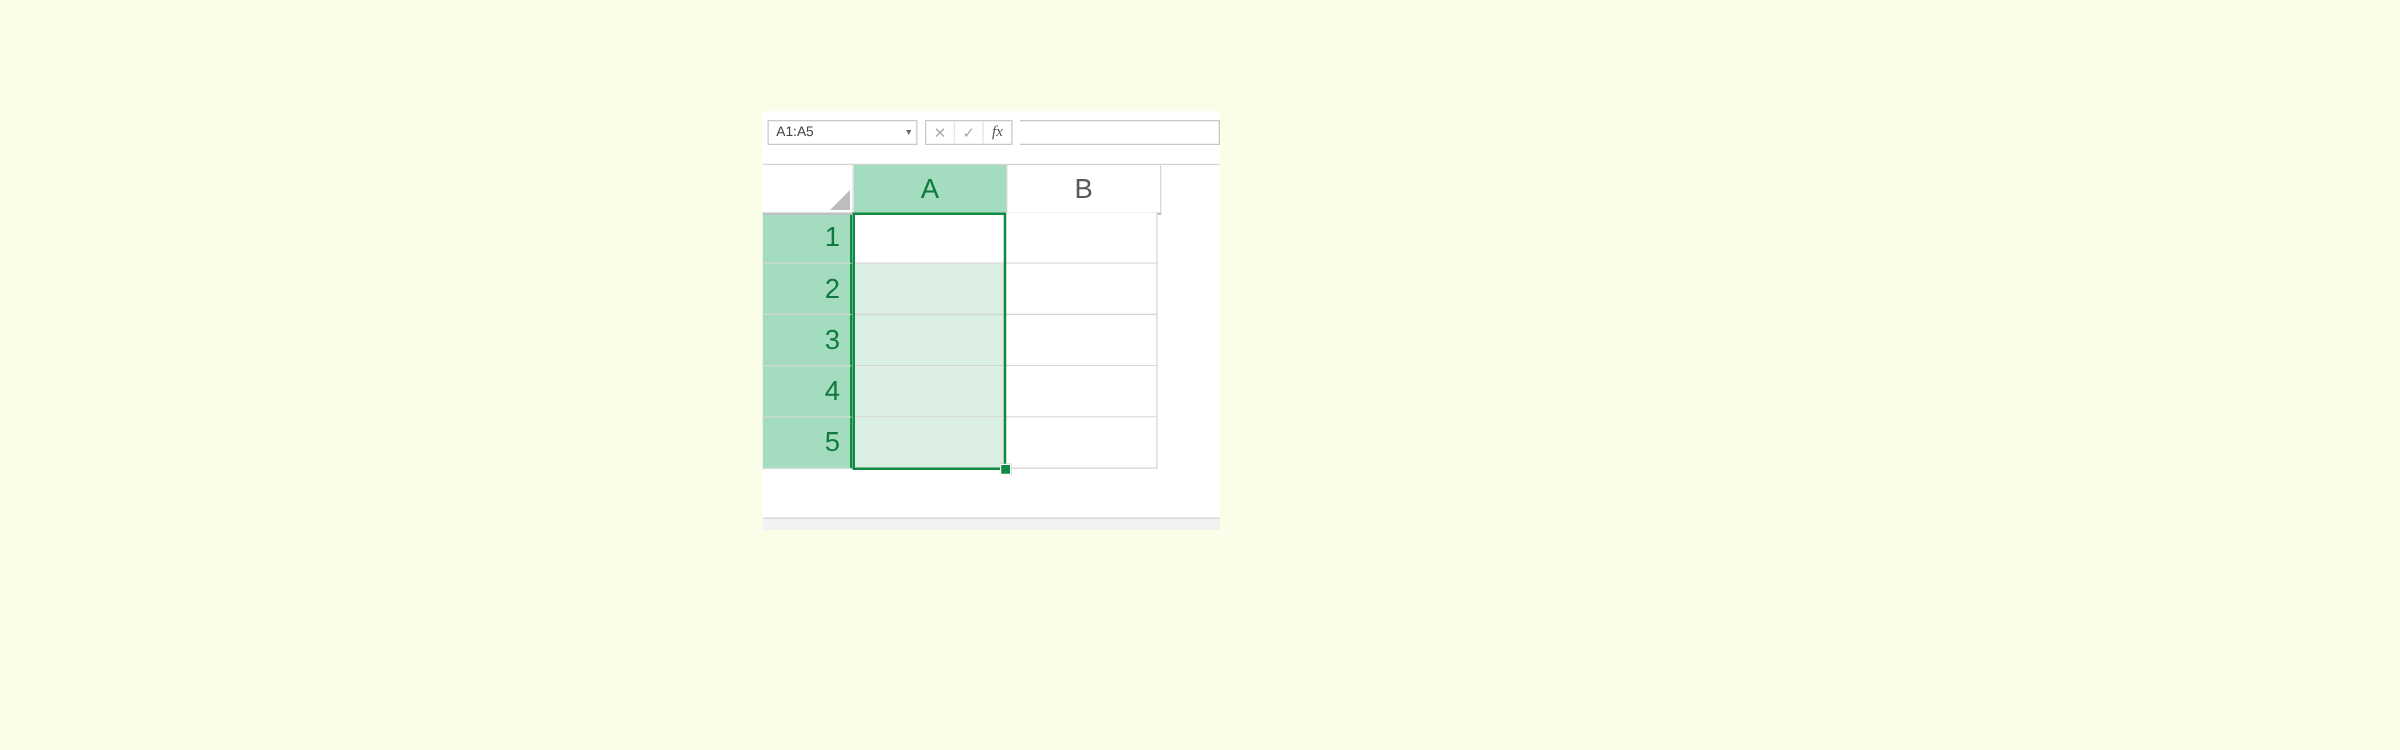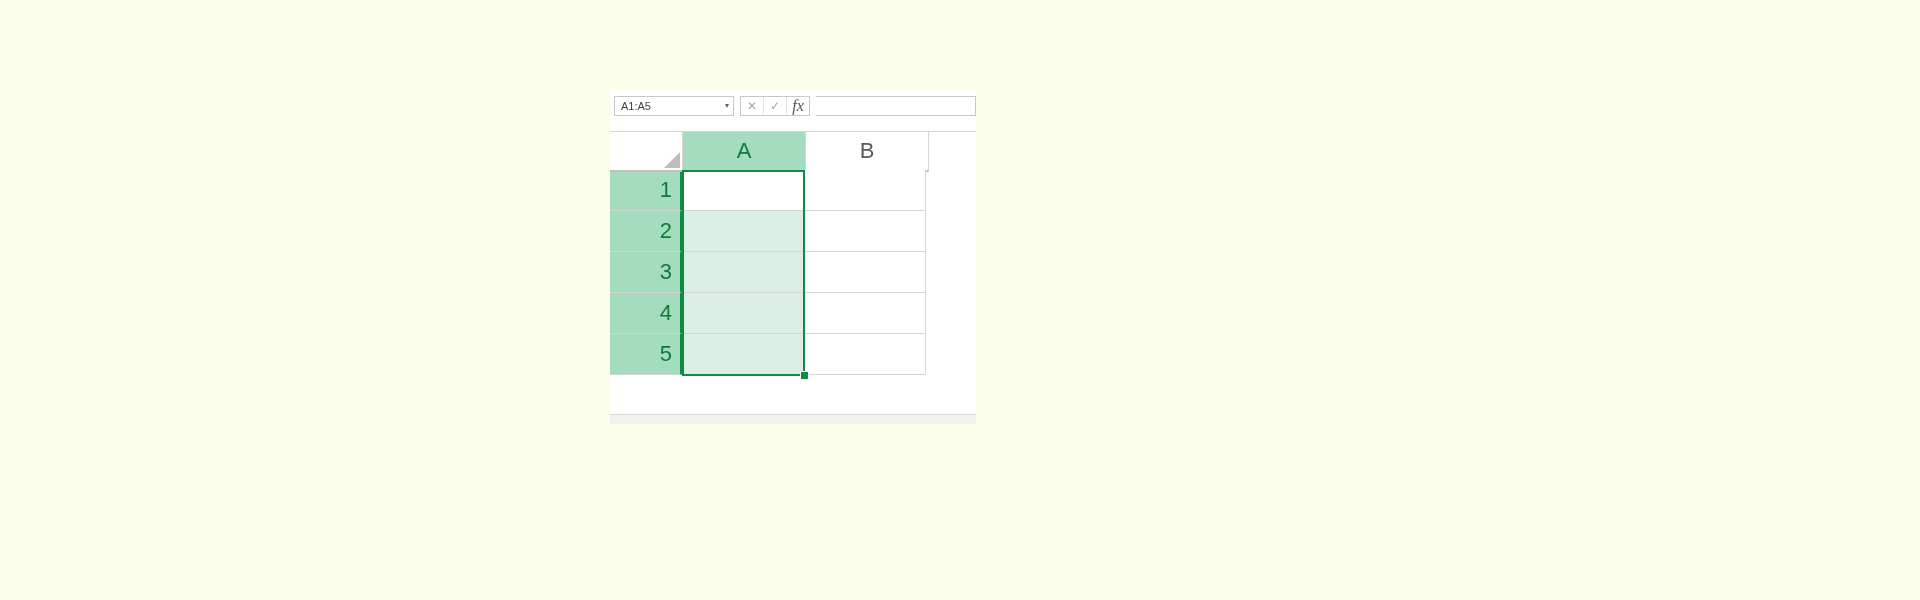--- a/index.html
+++ b/index.html
@@ -61,21 +61,21 @@
     align-items: center;
     justify-content: center;
     font-size: 12px;
     color: #a9a9a9;
     border-right: 1px solid #e4e4e4;
   }
   .fx-btn:last-of-type { border-right: none; }
   .fx-label {
     font-style: italic;
     font-family: "Times New Roman", serif;
-    font-size: 16px;
+    font-size: 12px;
     color: #555;
   }
   .formula-input {
     flex: 1;
     height: 18px;
     border: 1px solid #c8c8c8;
     border-left: none;
     background: #fff;
   }
 

